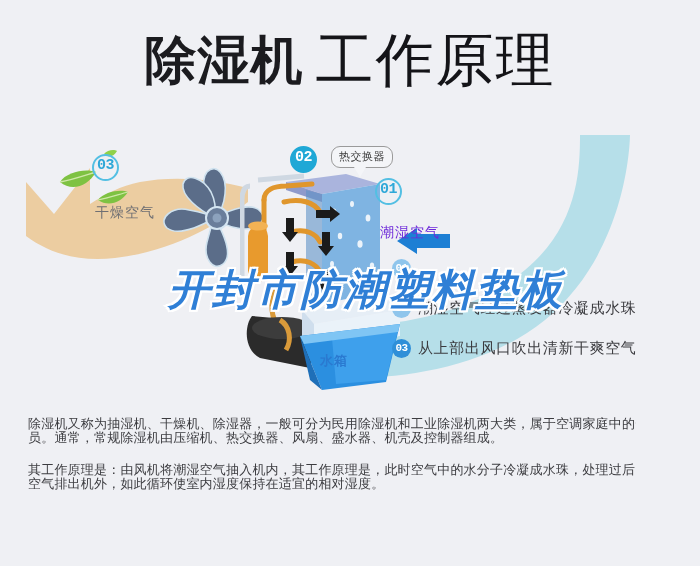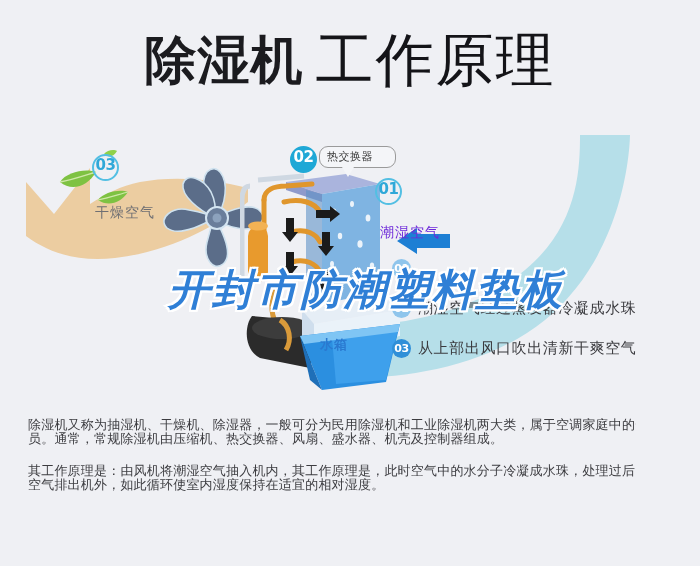--- a/index.html
+++ b/index.html
@@ -13,20 +13,21 @@
     font-family: "DejaVu Sans", "Liberation Sans", sans-serif;
     overflow: hidden;
     position: relative;
   }
   #page {
     position: relative;
     width: 636px;
     height: 566px;
     background: #eff0f4;
     overflow: hidden;
+    font-family: Liberation Mono, monospace;
   }
 
   
   #title-row {
     position: absolute;
     left: 0;
     top: 22px;
     width: 700px;
     text-align: center;
     white-space: nowrap;
@@ -134,23 +135,23 @@
     border: 2px solid #1fa8d6;
     line-height: 19px;
   }
   #badge-03 { left: 92px; top: 34px; }
   #badge-02 { left: 290px; top: 26px; }
   #badge-01 { left: 375px; top: 58px; }
 
   
   #callout-hx {
     position: absolute;
-    left: 319px;
+    left: 331px;
     top: 26px;
-    padding: 2px 22px 3px 7px;
+    padding: 2px 7px 3px 7px;
     border: 1.3px solid #9a9a9a;
     border-radius: 9px;
     background: #f4f5f8;
     font-size: 11px;
     color: #3a3a3a;
     white-space: nowrap;
     letter-spacing: 0.5px;
   }
   #callout-hx .tail {
     position: absolute;
@@ -177,21 +178,21 @@
   
   .pic-label {
     position: absolute;
     font-size: 14px;
     letter-spacing: 1px;
     white-space: nowrap;
   }
   #label-dry { left: 95px; top: 84px; color: #6f6f73; }
   #label-humid { left: 380px; top: 104px; color: #6d28d9; text-align: center; }
   #label-tank {
-    left: 320px; top: 216px;
+    left: 320px; top: 232px;
     color: #2a79d0;
     font-size: 13px;
     font-weight: bold;
   }
 
   
   #steps {
     position: absolute;
     left: 392px;
     top: 255px;

